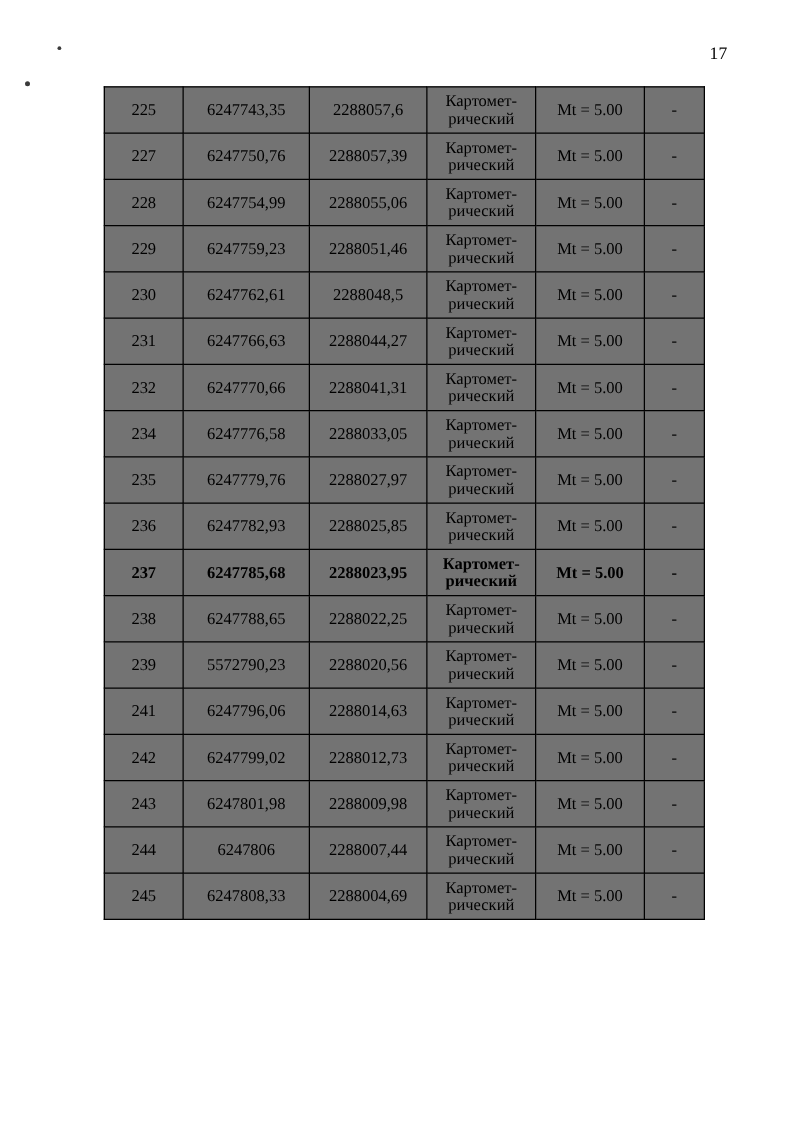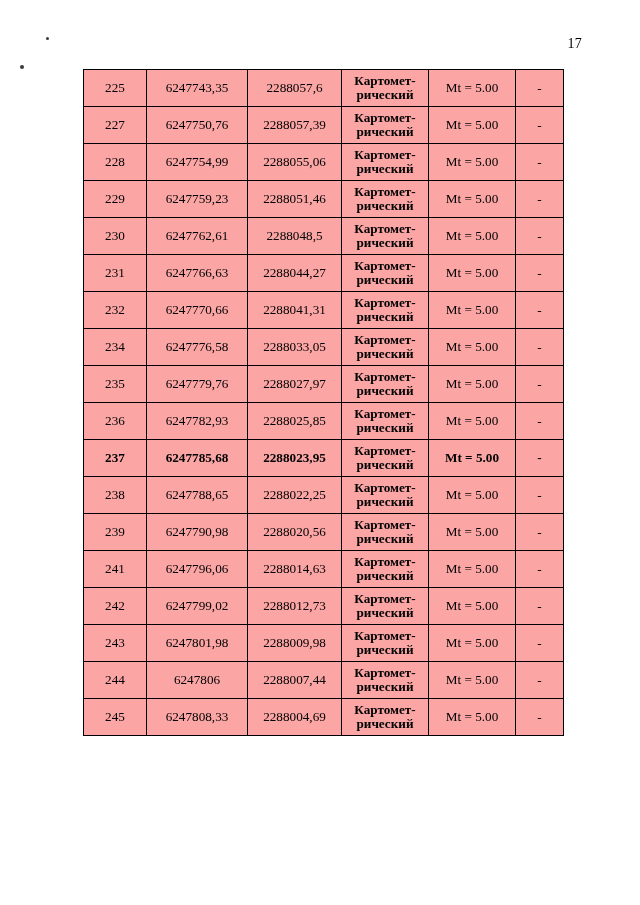--- a/index.html
+++ b/index.html
@@ -45,41 +45,41 @@
     position: absolute;
     left: 83px;
     top: 69px;
     width: 474px;
   }
 
   table.coords {
     border-collapse: collapse;
     width: 474px;
     table-layout: fixed;
-    background: #fca5a5;
+    background: #737373;
   }
 
   table.coords td {
     border: 1px solid #000;
     font-size: 13.2px;
     line-height: 1.06;
     text-align: center;
     vertical-align: middle;
     padding: 0;
     height: 36px;
   }
 
   .c-num   { width: 62px; }
   .c-x     { width: 100px; }
   .c-y     { width: 93px; }
   .c-type  { width: 86px; font-size: 11.6px; line-height: 1.12; }
   .c-mt    { width: 86px; }
   .c-note  { width: 47px; }
 
-  .c-type span { display: block; font-weight: bold; }
+  .c-type span { display: block; }
 
   .bold-row td {
     font-weight: bold;
   }
 
   .dash {
     font-size: 13px;
   }
 </style>
 </head>
@@ -222,21 +222,21 @@
             <td class="c-y">2288022,25</td>
             <td class="c-type">
               <span>Картомет-</span>
               <span>рический</span>
             </td>
             <td class="c-mt">Mt = 5.00</td>
             <td class="c-note dash">-</td>
           </tr>
           <tr>
             <td class="c-num">239</td>
-            <td class="c-x">6247790,98</td>
+            <td class="c-x">5572790,23</td>
             <td class="c-y">2288020,56</td>
             <td class="c-type">
               <span>Картомет-</span>
               <span>рический</span>
             </td>
             <td class="c-mt">Mt = 5.00</td>
             <td class="c-note dash">-</td>
           </tr>
           <tr>
             <td class="c-num">241</td>

